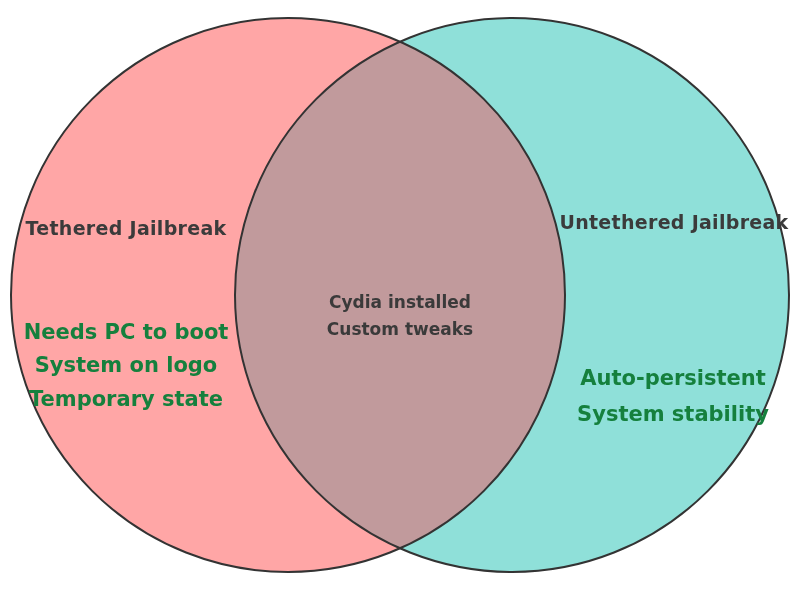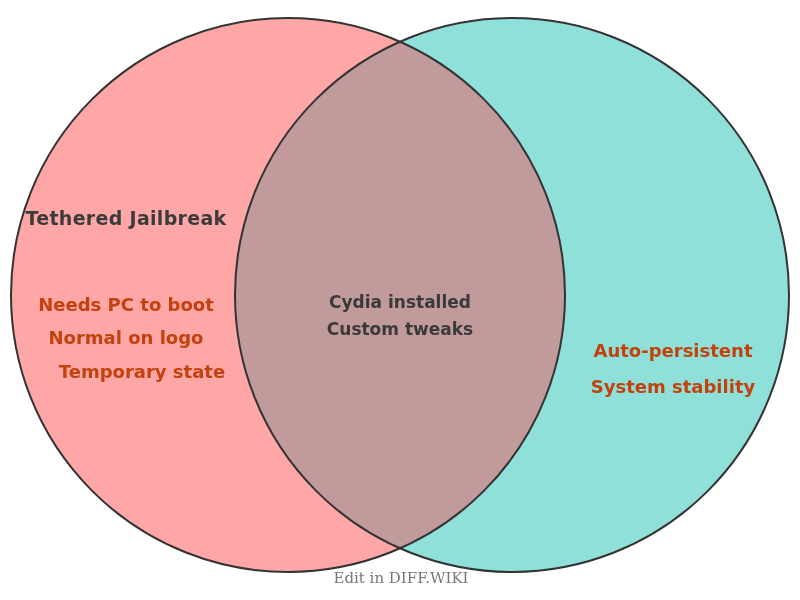--- a/index.html
+++ b/index.html
@@ -19,46 +19,47 @@
     white-space: nowrap;
     text-align: center;
     font-weight: bold;
   }
   .set-title {
     font-size: 19px;
     color: #3b3b3b;
     letter-spacing: 0.3px;
   }
   .side-item {
-    font-size: 18px;
-    color: #c2410c;
+    font-size: 21px;
+    color: #15803d;
+    margin-top: 28px;
   }
   .center-item {
     font-size: 17px;
     color: #3a3a3a;
   }
   .footer-label {
     position: absolute;
     left: 401px;
     top: 578px;
     transform: translate(-50%, -50%);
     font-family: "DejaVu Serif", serif;
     font-weight: normal;
     font-size: 15px;
     color: #767676;
     white-space: nowrap;
     cursor: pointer;
   }
   
-  .title-left   { left: 126px; top: 218px; }
+  .title-left   { left: 126px; top: 228px; }
   .title-right  { left: 674px; top: 222px; }
   
   .l-item-0 { left: 126px; top: 304px; }
   .l-item-1 { left: 126px; top: 337px; }
-  .l-item-2 { left: 142px; top: 371px; }
+  .l-item-2 { left: 126px; top: 371px; }
   
   .r-item-0 { left: 673px; top: 303px; }
   .r-item-1 { left: 673px; top: 350px; }
   .r-item-2 { left: 673px; top: 386px; }
   
   .c-item-0 { left: 400px; top: 259px; }
   .c-item-1 { left: 400px; top: 302px; }
   .c-item-2 { left: 400px; top: 329px; }
 </style>
 </head>
@@ -75,26 +76,26 @@
 
     <circle cx="288" cy="295" r="277" fill="#ffa6a6"></circle>
     <circle cx="512" cy="295" r="277" fill="#8fe0d9"></circle>
     <circle cx="512" cy="295" r="277" clip-path="url(#left-clip)" fill="#c19a9c"></circle>
 
     <circle cx="288" cy="295" r="277" fill="none" stroke-width="2" stroke="#333333"></circle>
     <circle cx="512" cy="295" r="277" fill="none" stroke-width="2" stroke="#333333"></circle>
   </svg>
 
   <div class="label set-title title-left">Tethered Jailbreak</div>
+  <div class="label set-title title-right">Untethered Jailbreak</div>
 
   <div class="label side-item l-item-0">Needs PC to boot</div>
-  <div class="label side-item l-item-1">Normal on logo</div>
+  <div class="label side-item l-item-1">System on logo</div>
   <div class="label side-item l-item-2">Temporary state</div>
 
   <div class="label side-item r-item-1">Auto-persistent</div>
   <div class="label side-item r-item-2">System stability</div>
 
   <div class="label center-item c-item-1">Cydia installed</div>
   <div class="label center-item c-item-2">Custom tweaks</div>
 
-  <div class="footer-label">Edit in DIFF.WIKI</div>
 
 </div>
 
 </body></html>

